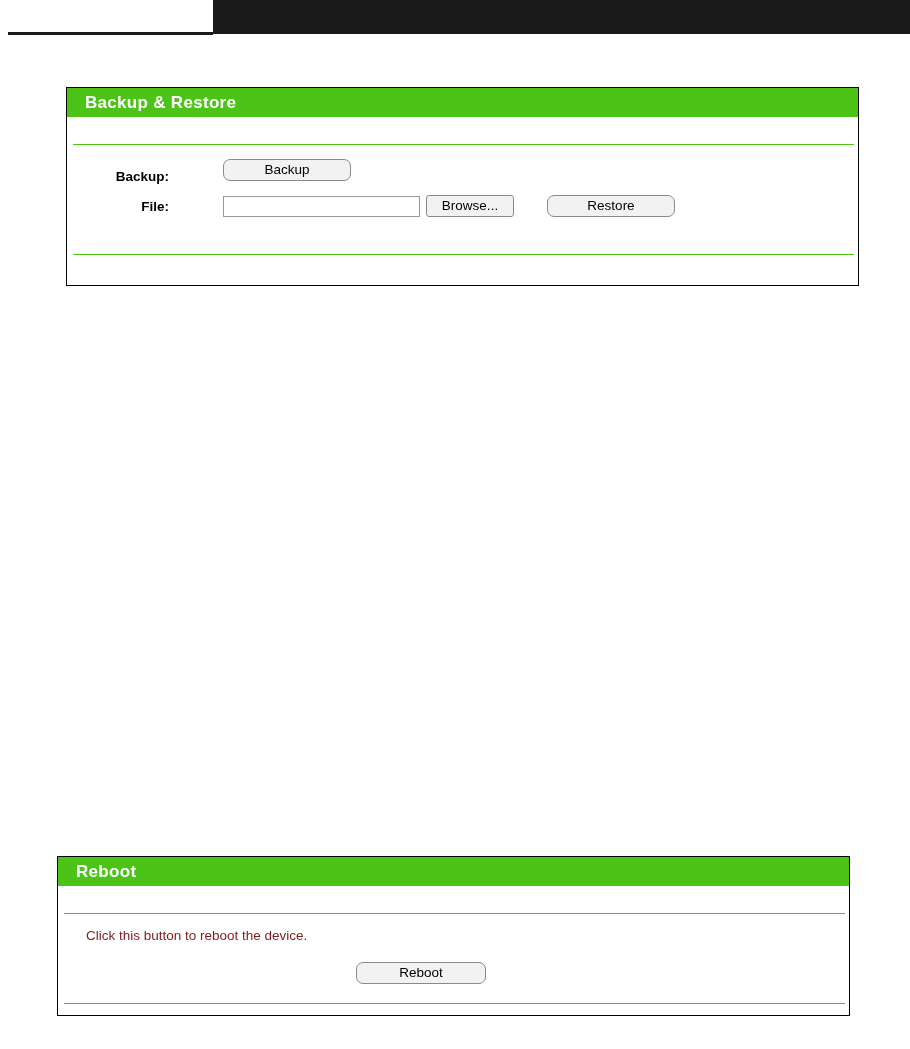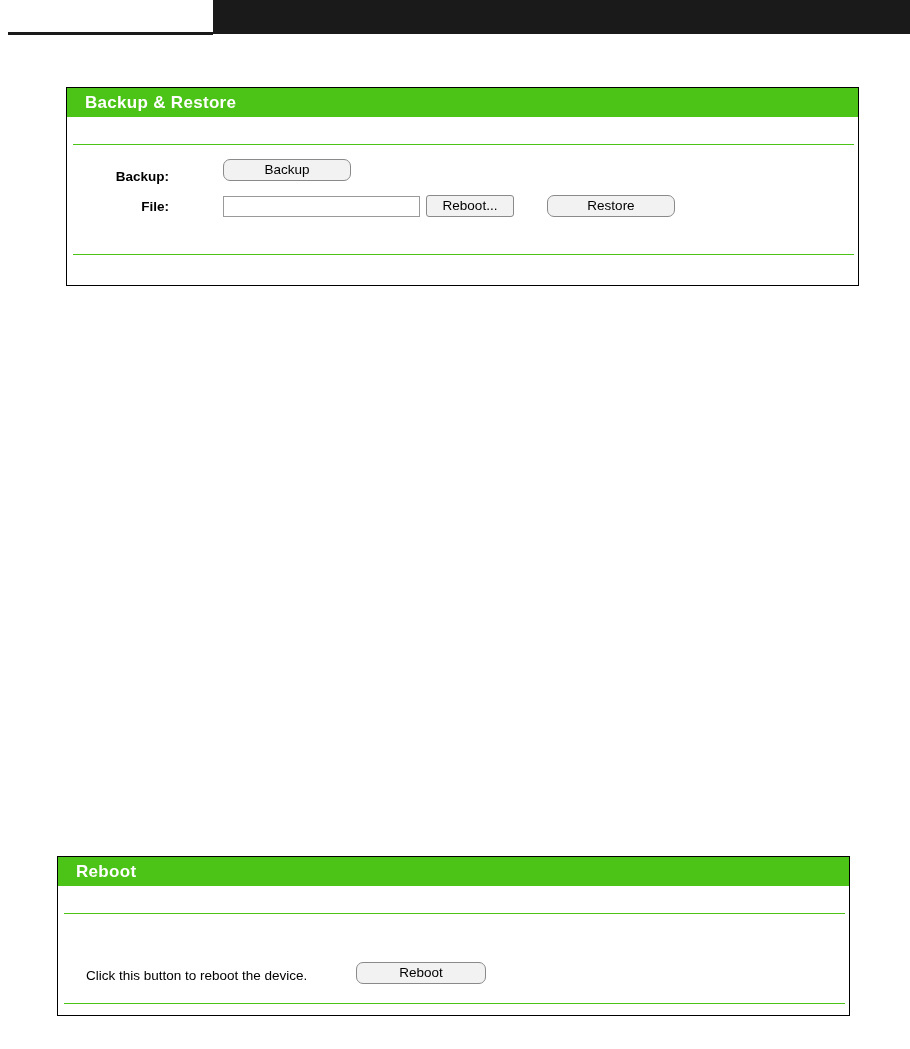--- a/index.html
+++ b/index.html
@@ -193,22 +193,21 @@
     position: absolute;
     left: 6px;
     top: 117px;
     width: 781px;
   }
   #reboot-hint {
     position: absolute;
     left: 28px;
     top: 42px;
     font-size: 13.5px;
-    color: #000000;
-    margin-top: 40px;
+    color: #7f1d1d;
   }
   #reboot-button {
     position: absolute;
     left: 298px;
     top: 76px;
     width: 130px;
     height: 22px;
     line-height: 20px;
   }
 </style>
@@ -226,21 +225,21 @@
     <hr class="hr-green br-divider-top">
 
     <div class="row" id="row-backup">
       <div class="row-label">Backup:</div>
       <button class="btn" id="backup-button">Backup</button>
     </div>
 
     <div class="row" id="row-file">
       <div class="row-label">File:</div>
       <input class="file-input" type="text" placeholder="" style="">
-      <button class="btn" id="browse-button">Reboot...</button>
+      <button class="btn" id="browse-button">Browse...</button>
       <button class="btn" id="restore-button">Restore</button>
     </div>
 
     <hr class="hr-green br-divider-bottom">
   </div>
 </div>
 
 <div class="panel" id="reboot-panel">
   <div class="panel-title">Reboot</div>
   <div class="panel-body">

